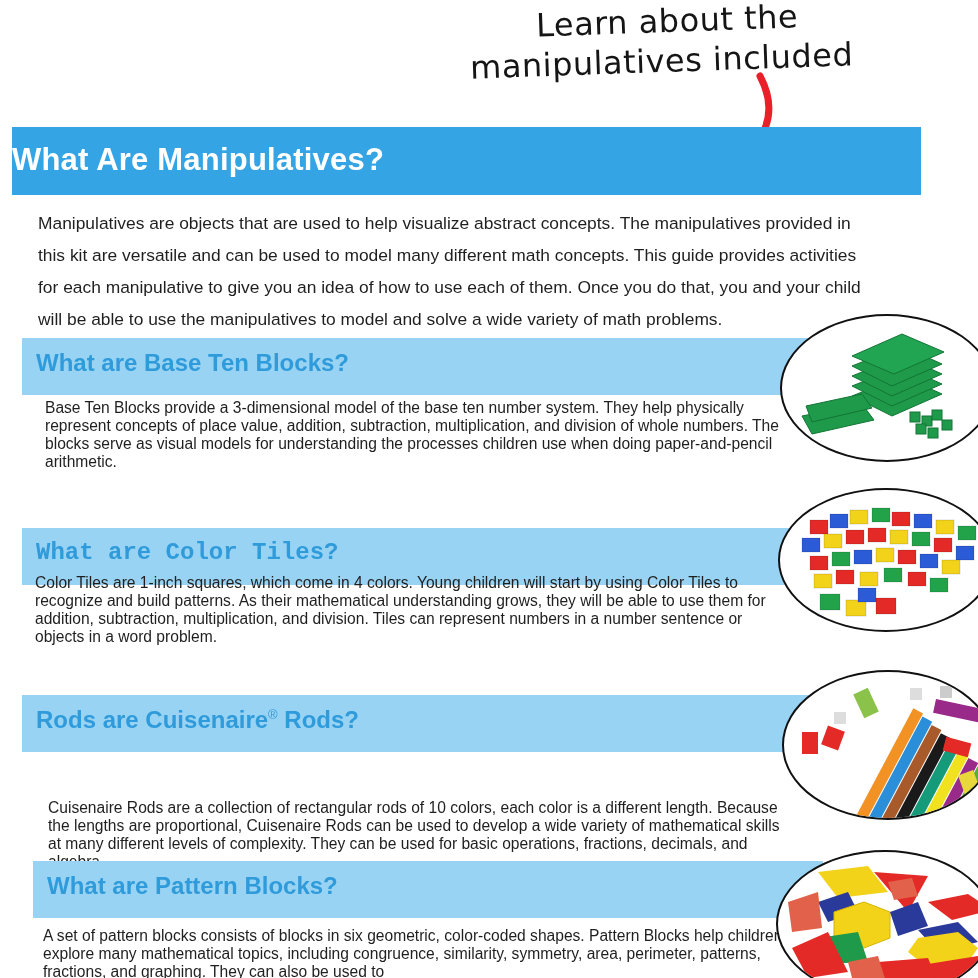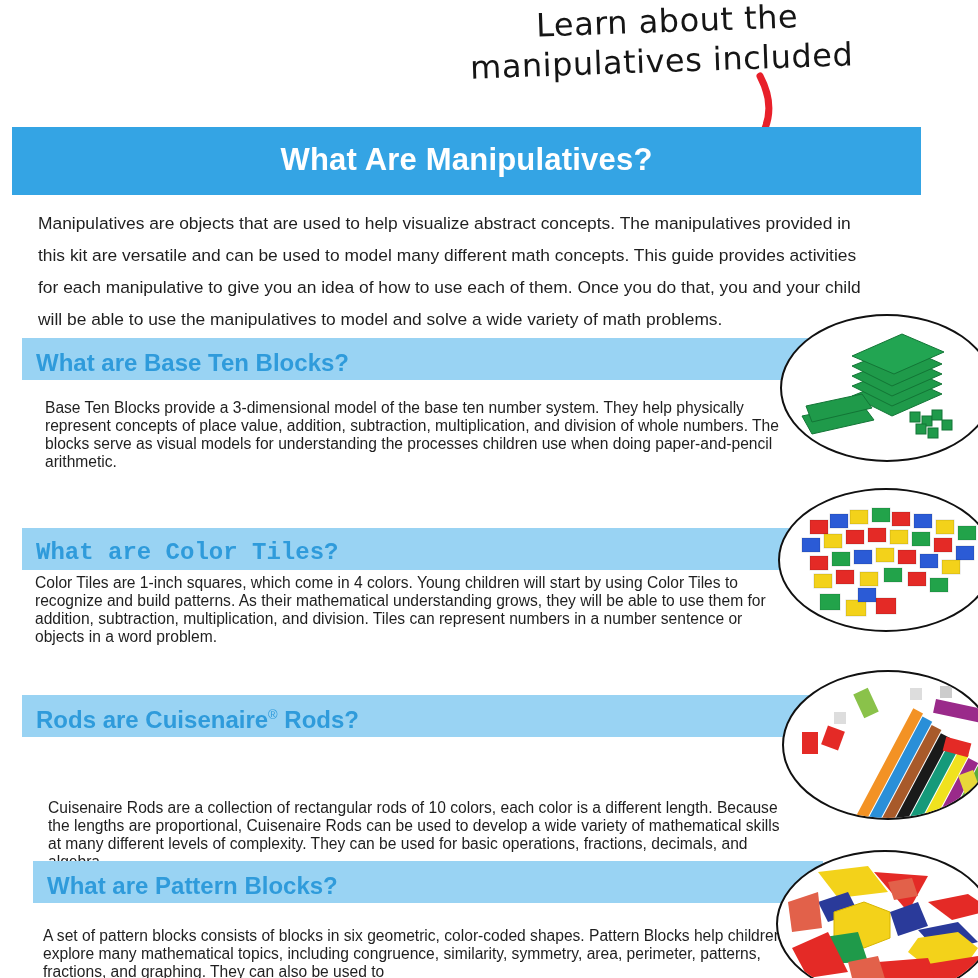--- a/index.html
+++ b/index.html
@@ -14,30 +14,30 @@
   }
   .callout .l1 { position: absolute; left: 66px; top: 2px; transform: rotate(-2deg); white-space: nowrap; }
   .callout .l2 { position: absolute; left: 0px; top: 42px; transform: rotate(-2deg); white-space: nowrap; }
   .arrow { position: absolute; left: 690px; top: 70px; width: 100px; height: 110px; }
 
   .main-band {
     position: absolute; left: 12px; top: 127px; width: 909px; height: 68px;
     background: #34a4e4;
   }
   .main-title {
-    position: absolute; left: 0; right: 0; top: 15px; text-align: center;
+    position: absolute; left: 0; right: 0; top: 15px; text-align: left;
     color: #ffffff; font-weight: bold; font-size: 31px; letter-spacing: 0.2px;
   }
   .intro {
     position: absolute; left: 38px; top: 207px; width: 830px;
     font-size: 17.4px; line-height: 32px; color: #1f1f1f;
   }
 
   .sec-band {
-    position: absolute; left: 22px; width: 790px; height: 42px;
+    position: absolute; left: 22px; width: 790px; height: 57px;
     background: #99d3f3;
   }
   .sec-title {
     position: absolute; left: 14px; top: 11px;
     color: #2f9bdb; font-weight: bold; font-size: 24px; white-space: nowrap;
   }
   .sec-title sup { font-size: 13px; vertical-align: 9px; font-weight: normal; }
   .sec-body {
     position: absolute; font-size: 15.6px; line-height: 18px; color: #1f1f1f;
   }

